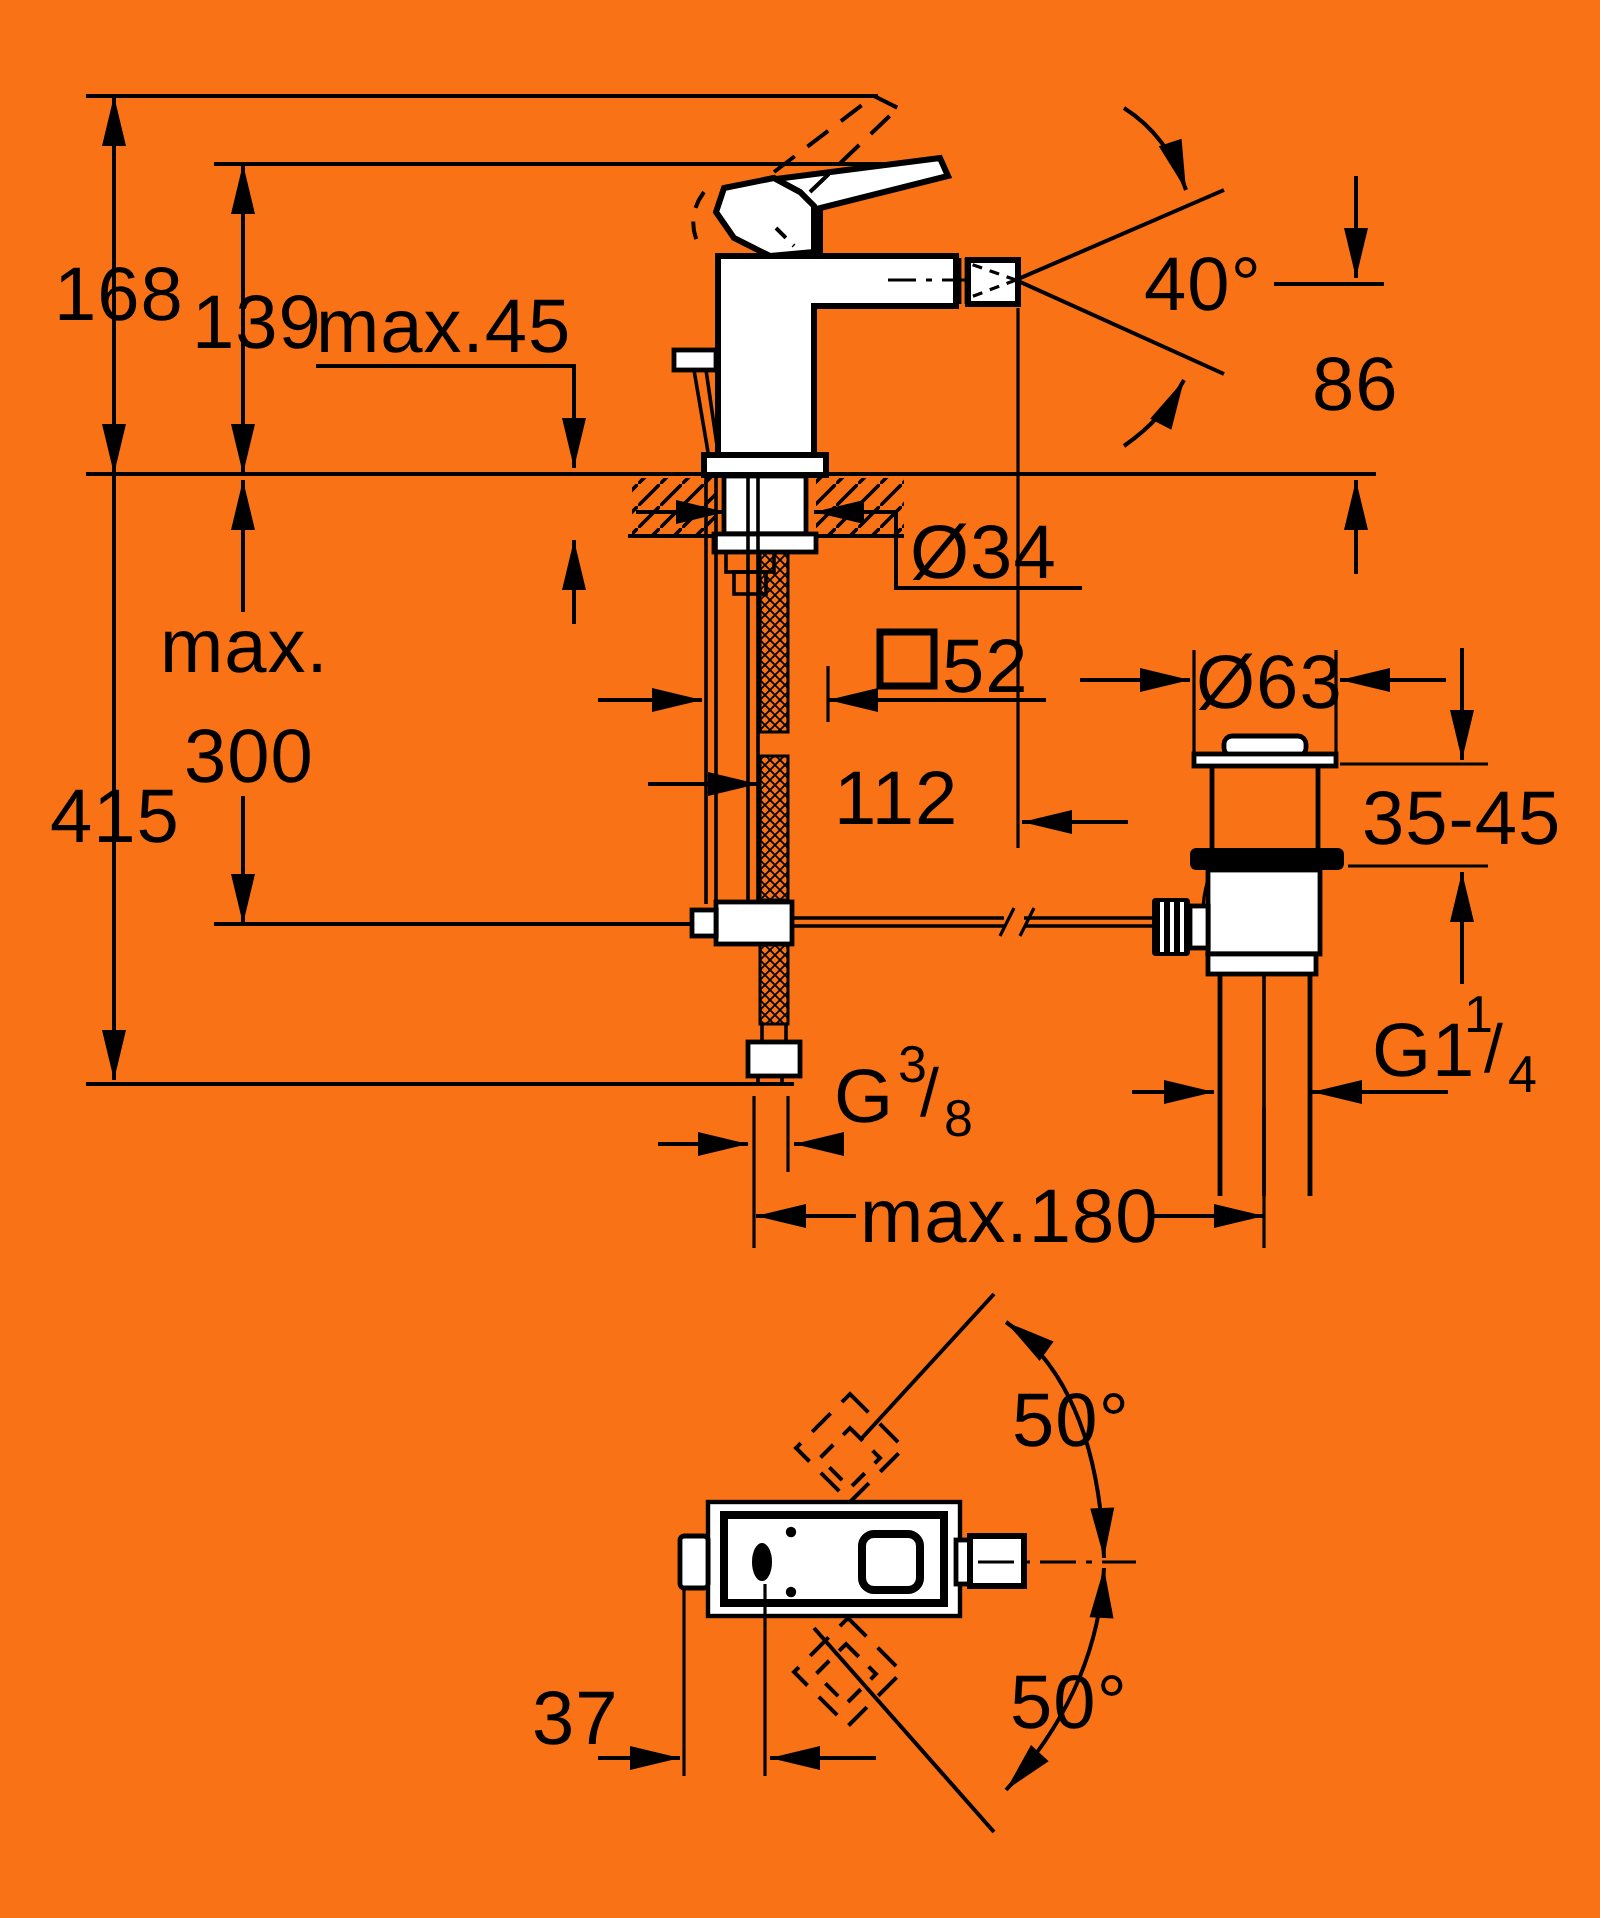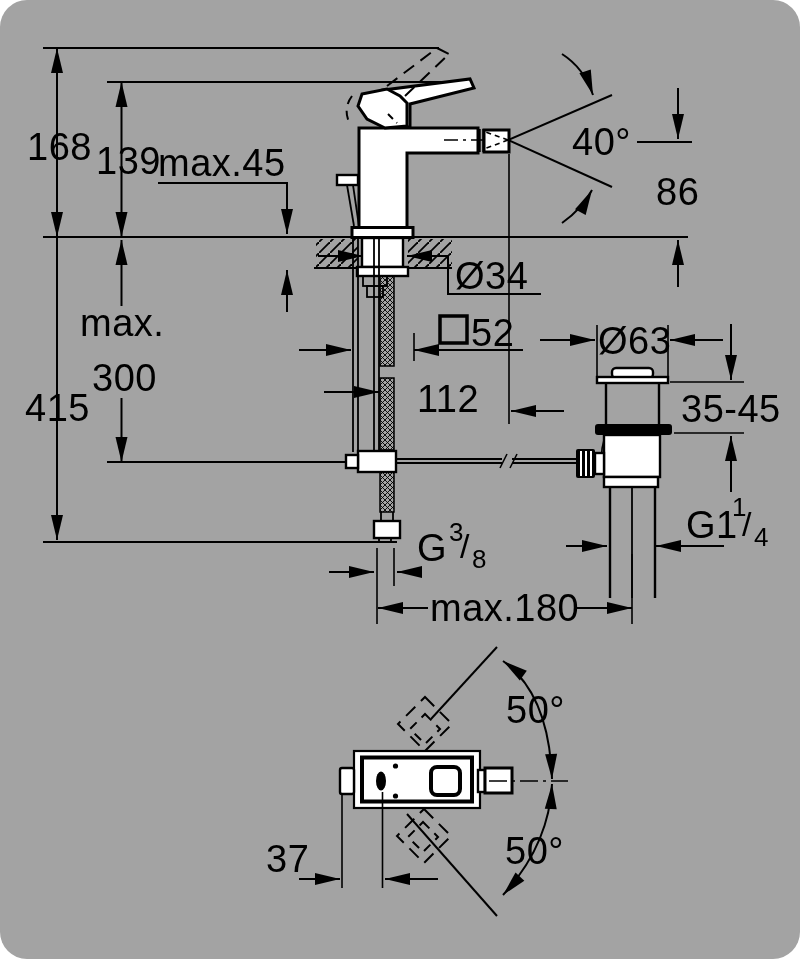--- a/index.html
+++ b/index.html
@@ -1,16 +1,16 @@
 <!DOCTYPE html>
 <html><head>
 <meta charset="utf-8">
 <style>
   html,body{margin:0;padding:0;background:#fff;}
-  #stage{position:relative;width:800px;height:959px;background:#a3a3a3;overflow:hidden;border-radius:27px;}
+  #stage{position:relative;width:800px;height:959px;background:#f97316;overflow:hidden;}
   svg{position:absolute;left:0;top:0;}
   text{font-family:"Liberation Sans","DejaVu Sans",sans-serif;font-size:38px;fill:#000;letter-spacing:.5px;}
   text.sm{font-size:26px;}
   text.md{font-size:34px;}
   .dl{stroke:#000;stroke-width:2;fill:none;}
   .dt{stroke:#000;stroke-width:1.6;fill:none;}
   .ol{stroke:#000;stroke-width:3;fill:#fff;}
   .ol2{stroke:#000;stroke-width:2.4;fill:#fff;}
   .thin{stroke:#000;stroke-width:1.8;fill:none;}
   .dash{stroke-dasharray:13,8;}

